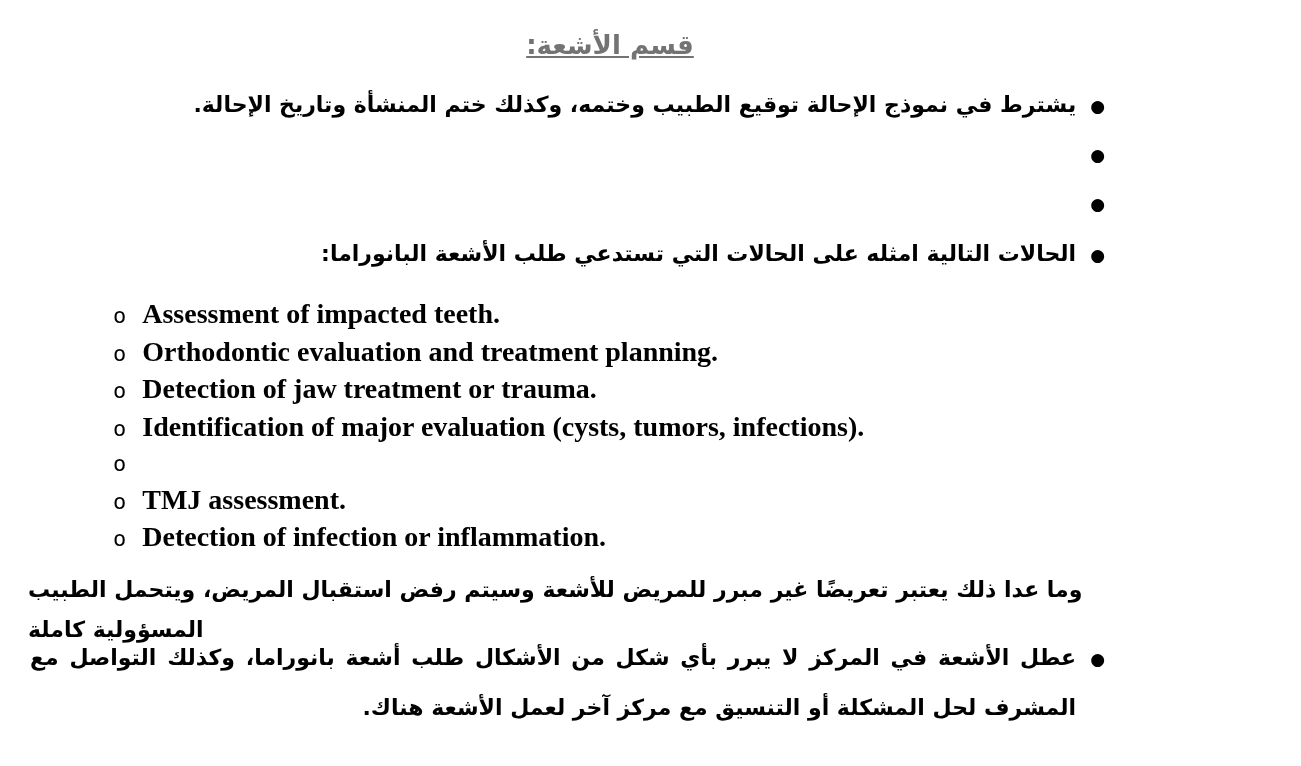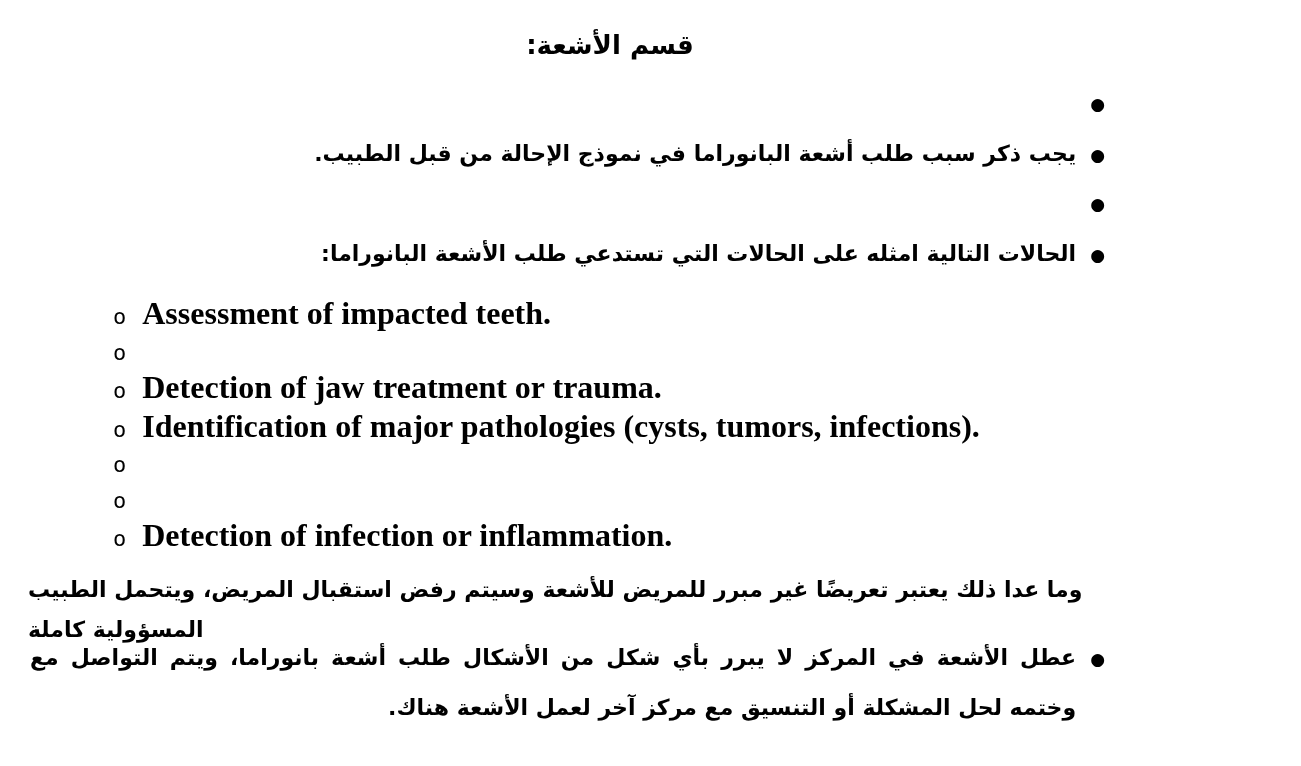--- a/index.html
+++ b/index.html
@@ -18,86 +18,88 @@
   .ar-item{direction:rtl;display:flex;align-items:baseline;gap:14px;
            font-weight:bold;font-size:22px;line-height:49px;
            font-family:"DejaVu Sans",sans-serif;}
   .ar-marker{font-size:17px;flex:0 0 auto;}
 
   
   .en-list{position:absolute;top:296px;left:113px;width:1000px;}
   .en-item{display:flex;align-items:baseline;gap:16px;line-height:35.5px;}
   .en-marker{font-family:"DejaVu Sans Mono",monospace;font-size:22px;flex:0 0 auto;}
   .en-text{font-family:"Liberation Serif","DejaVu Serif",serif;
-           font-weight:bold;font-size:32px;white-space:nowrap;}
+           font-weight:bold;font-size:28px;white-space:nowrap;}
 
   
   .warning{position:absolute;top:570px;right:193px;width:1080px;
            direction:rtl;text-align:left;font-weight:bold;font-size:22px;
            line-height:40px;font-family:"DejaVu Sans",sans-serif;}
 
   
   .final-bullet{position:absolute;top:633px;right:196px;width:1075px;
                 direction:rtl;display:flex;align-items:baseline;gap:14px;
                 font-weight:bold;font-size:22px;line-height:50px;
                 font-family:"DejaVu Sans",sans-serif;}
   .final-bullet .ar-text{text-align:justify;flex:1 1 auto;}
 </style>
 </head>
 <body>
 
 <div class="page">
 
-  <div class="title" style="color: #000000;">قسم الأشعة:</div>
+  <div class="title" style="color: #737373; text-decoration: underline;">قسم الأشعة:</div>
 
   <div class="ar-list">
     <div class="ar-item">
       <span class="ar-marker">●</span>
+      <span class="ar-text">يشترط في نموذج الإحالة توقيع الطبيب وختمه، وكذلك ختم المنشأة وتاريخ الإحالة.</span>
     </div>
     <div class="ar-item">
       <span class="ar-marker">●</span>
-      <span class="ar-text">يجب ذكر سبب طلب أشعة البانوراما في نموذج الإحالة من قبل الطبيب.</span>
     </div>
     <div class="ar-item">
       <span class="ar-marker">●</span>
     </div>
     <div class="ar-item">
       <span class="ar-marker">●</span>
       <span class="ar-text">الحالات التالية امثله على الحالات التي تستدعي طلب الأشعة البانوراما:</span>
     </div>
   </div>
 
   <div class="en-list">
     <div class="en-item">
       <span class="en-marker">o</span>
       <span class="en-text">Assessment of impacted teeth.</span>
     </div>
     <div class="en-item">
       <span class="en-marker">o</span>
+      <span class="en-text">Orthodontic evaluation and treatment planning.</span>
     </div>
     <div class="en-item">
       <span class="en-marker">o</span>
       <span class="en-text">Detection of jaw treatment or trauma.</span>
     </div>
     <div class="en-item">
       <span class="en-marker">o</span>
-      <span class="en-text">Identification of major pathologies (cysts, tumors, infections).</span>
+      <span class="en-text">Identification of major evaluation (cysts, tumors, infections).</span>
     </div>
     <div class="en-item">
       <span class="en-marker">o</span>
     </div>
     <div class="en-item">
       <span class="en-marker">o</span>
+      <span class="en-text">TMJ assessment.</span>
     </div>
     <div class="en-item">
       <span class="en-marker">o</span>
       <span class="en-text">Detection of infection or inflammation.</span>
     </div>
   </div>
 
   <div class="warning">وما عدا ذلك يعتبر تعريضًا غير مبرر للمريض للأشعة وسيتم رفض استقبال المريض، ويتحمل الطبيب المسؤولية كاملة</div>
 
   <div class="final-bullet">
     <span class="ar-marker">●</span>
-    <span class="ar-text">عطل الأشعة في المركز لا يبرر بأي شكل من الأشكال طلب أشعة بانوراما، ويتم التواصل مع وختمه لحل المشكلة أو التنسيق مع مركز آخر لعمل الأشعة هناك.</span>
+    <span class="ar-text">عطل الأشعة في المركز لا يبرر بأي شكل من الأشكال طلب أشعة بانوراما، وكذلك التواصل مع المشرف لحل المشكلة أو التنسيق مع مركز آخر لعمل الأشعة هناك.</span>
   </div>
 
 </div>
 
 </body></html>

